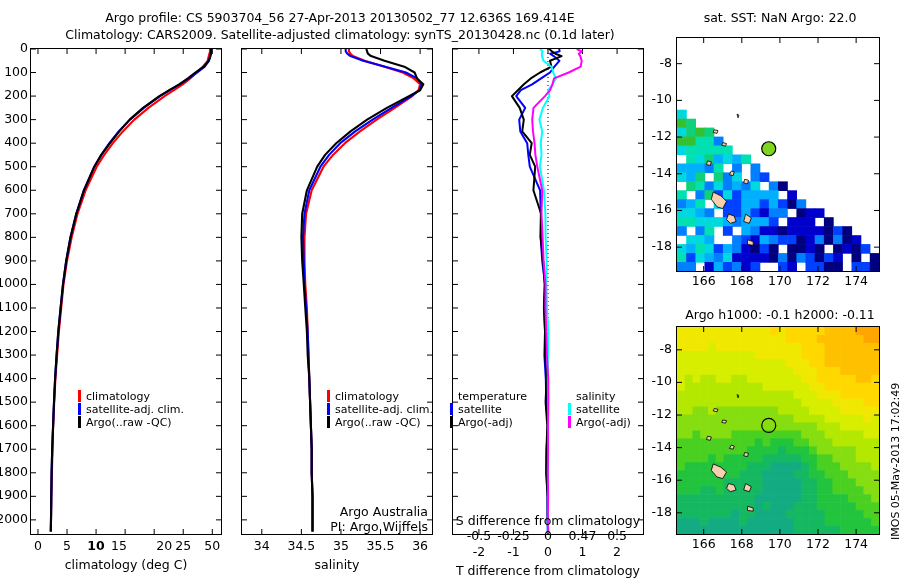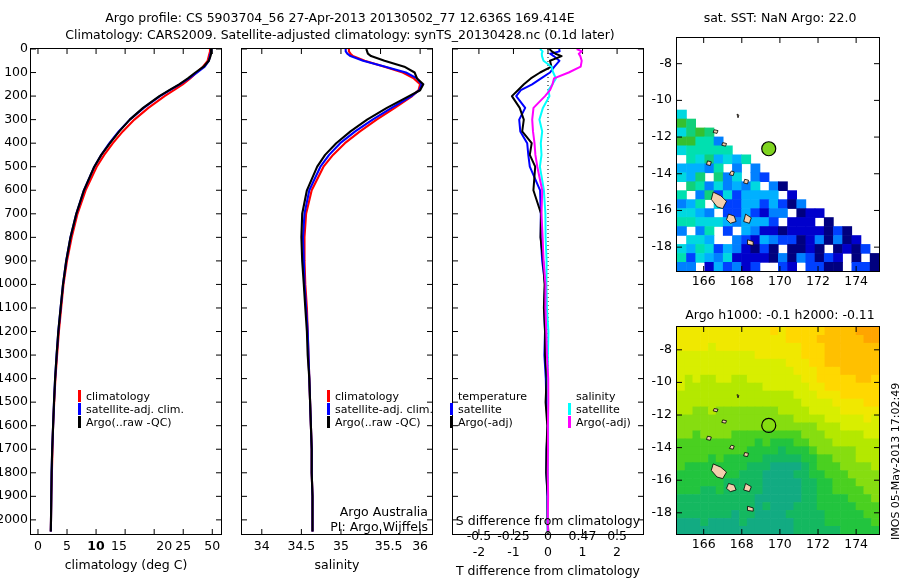--- a/index.html
+++ b/index.html
@@ -1230,21 +1230,21 @@
     <div class="abs tick" style="left: 19.9725px; top: 538px; width: 36px; text-align: center;">0</div>
     <div class="abs tick" style="left: 49.0245px; top: 538px; width: 36px; text-align: center;">5</div>
     <div class="abs tick" style="left: 78.0765px; top: 538px; width: 36px; text-align: center; font-weight: bold;">10</div>
     <div class="abs tick" style="left: 111px; top: 538px; width: 36px; ">15</div>
     <div class="abs tick" style="left: 136.18px; top: 538px; width: 36px; text-align: right;">20</div>
     <div class="abs tick" style="left: 165.232px; top: 538px; width: 36px; text-align: center;">25</div>
     <div class="abs tick" style="left: 194.284px; top: 538px; width: 36px; text-align: center;">50</div>
     <div class="abs tick" style="left: 239.792px; top: 538px; width: 44px; text-align: center;">34</div>
     <div class="abs tick" style="left: 279.375px; top: 538px; width: 44px; text-align: center;">34.5</div>
     <div class="abs tick" style="left: 318.958px; top: 538px; width: 44px; text-align: center;">35</div>
-    <div class="abs tick" style="left: 358.542px; top: 538px; width: 44px; text-align: right;">35.5</div>
+    <div class="abs tick" style="left: 358.542px; top: 538px; width: 44px; text-align: center;">35.5</div>
     <div class="abs tick" style="left: 398.125px; top: 538px; width: 44px; text-align: center;">36</div>
     <div class="abs tick" style="left: 460.909px; top: 544px; width: 36px; text-align: center;">-2</div>
     <div class="abs tick" style="left: 495.455px; top: 544px; width: 36px; text-align: center;">-1</div>
     <div class="abs tick" style="left: 530px; top: 544px; width: 36px; text-align: center;">0</div>
     <div class="abs tick" style="left: 564.545px; top: 544px; width: 36px; text-align: center;">1</div>
     <div class="abs tick" style="left: 599.091px; top: 544px; width: 36px; text-align: center;">2</div>
     <div class="abs tick" style="left: 454.909px; top: 528px; width: 48px; text-align: center;">-0.5</div>
     <div class="abs tick" style="left: 489.455px; top: 528px; width: 48px; text-align: center;">-0.25</div>
     <div class="abs tick" style="left: 524px; top: 528px; width: 48px; text-align: center;">0</div>
     <div class="abs tick" style="left: 558.545px; top: 528px; width: 48px; text-align: center;">0.47</div>

